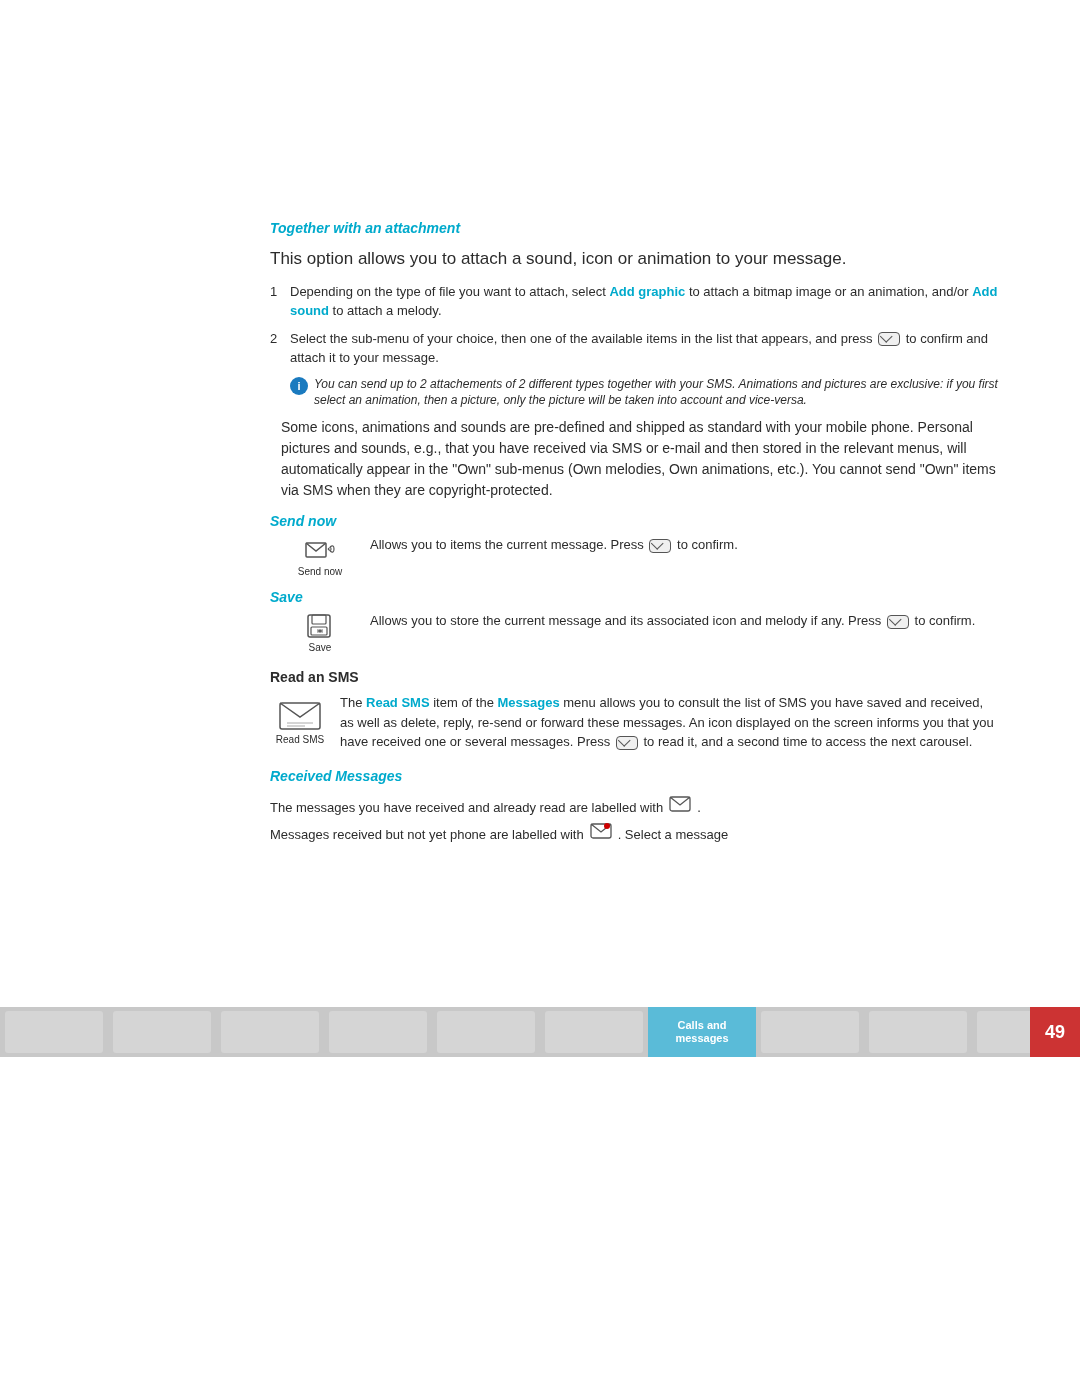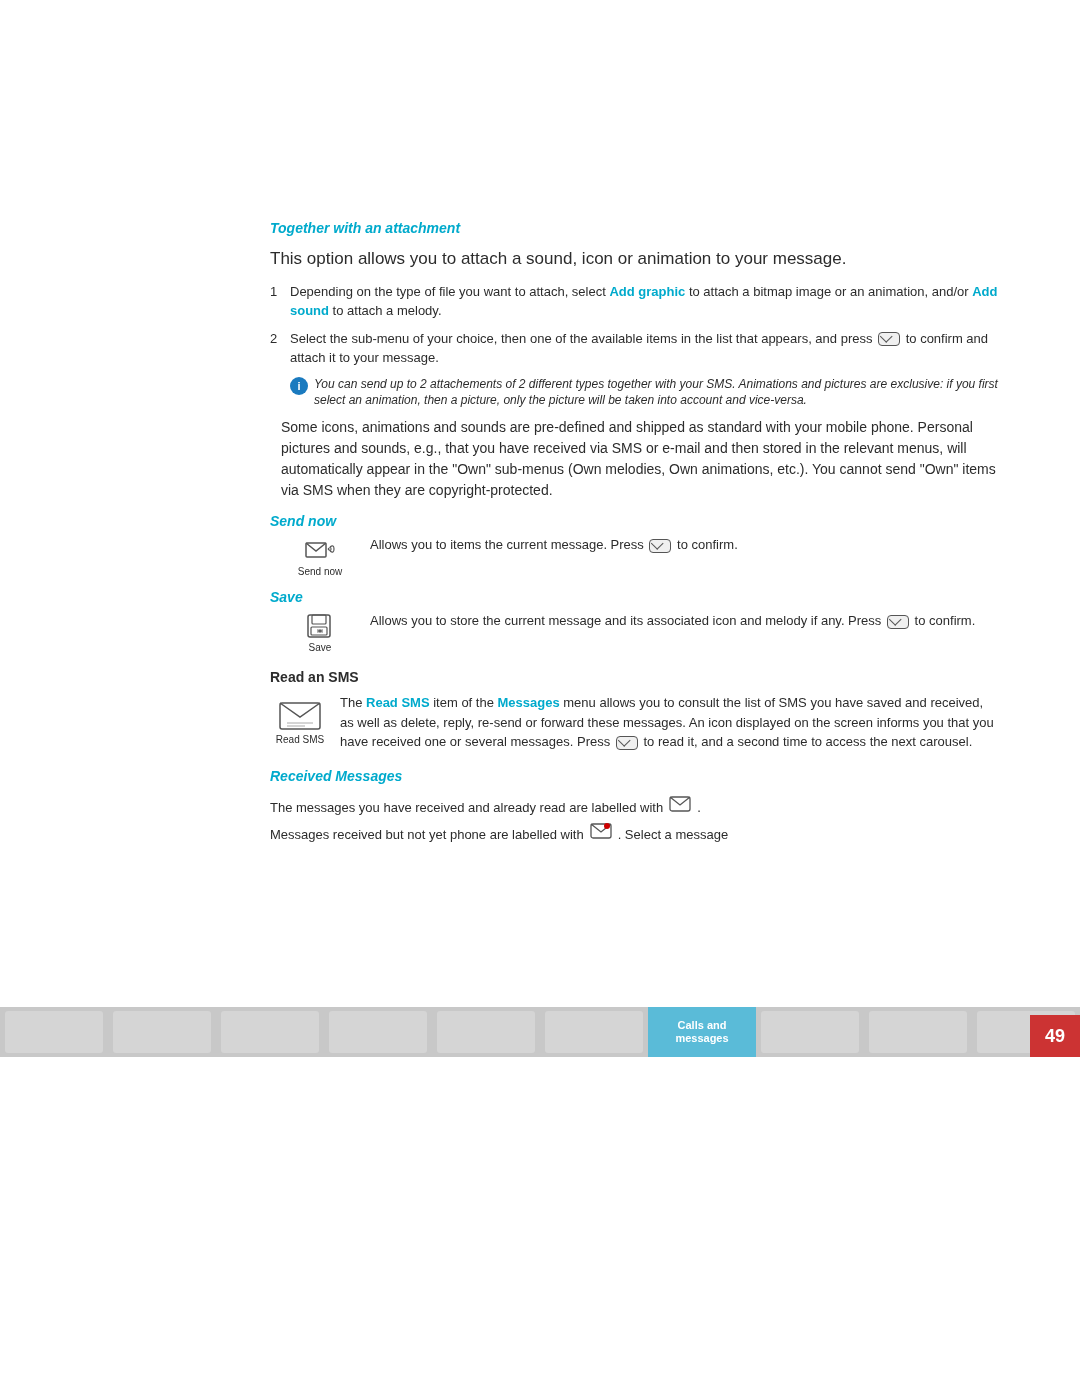--- a/index.html
+++ b/index.html
@@ -248,21 +248,21 @@
       text-align: center;
       line-height: 1.2;
       padding: 4px;
     }
 
     .nav-tab-page-num {
       position: absolute;
       right: 0;
       bottom: 340px;
       width: 50px;
-      height: 42px;
+      height: 50px;
       background: #cc3333;
       display: flex;
       align-items: center;
       justify-content: center;
       color: white;
       font-weight: bold;
       font-size: 18px;
     }
 
     

